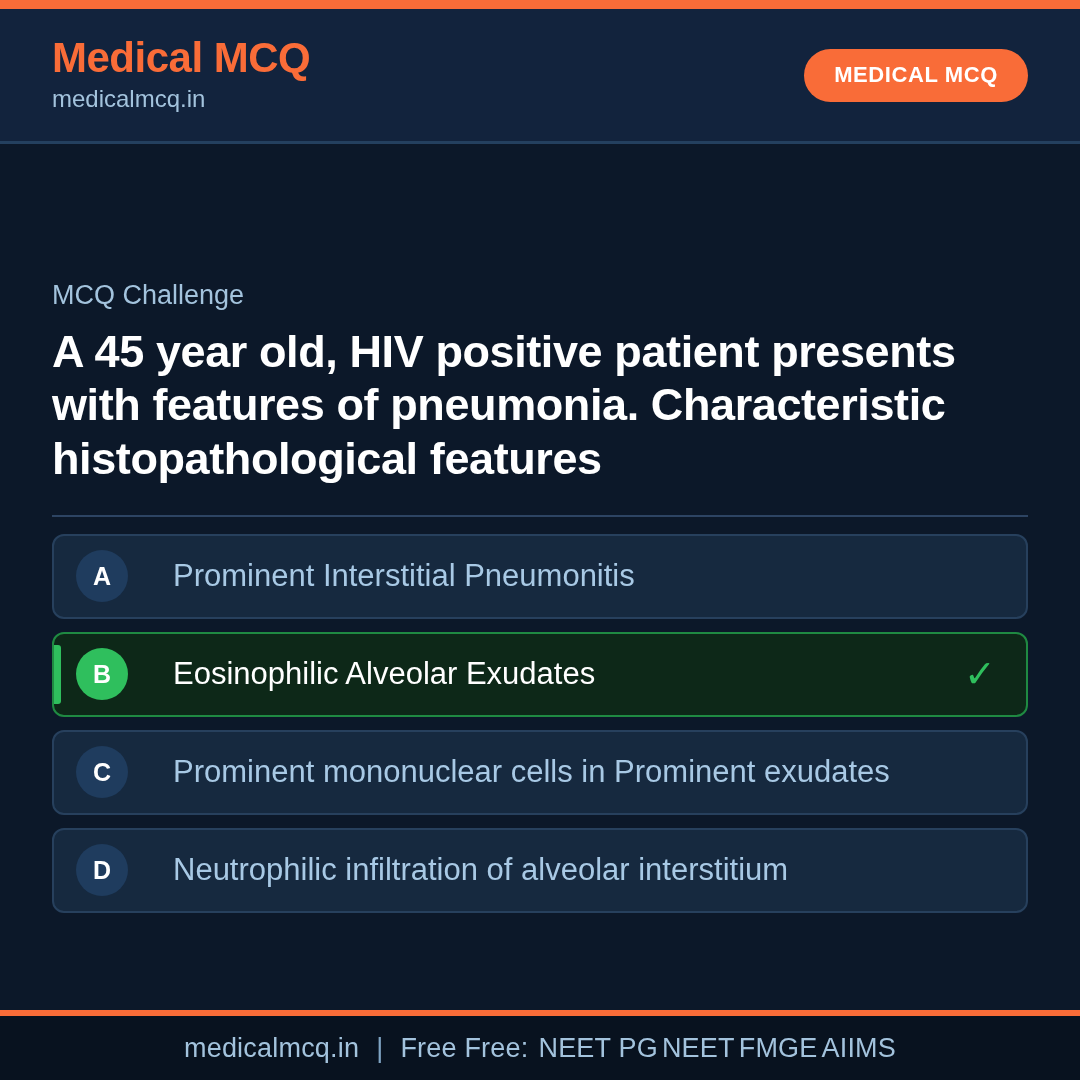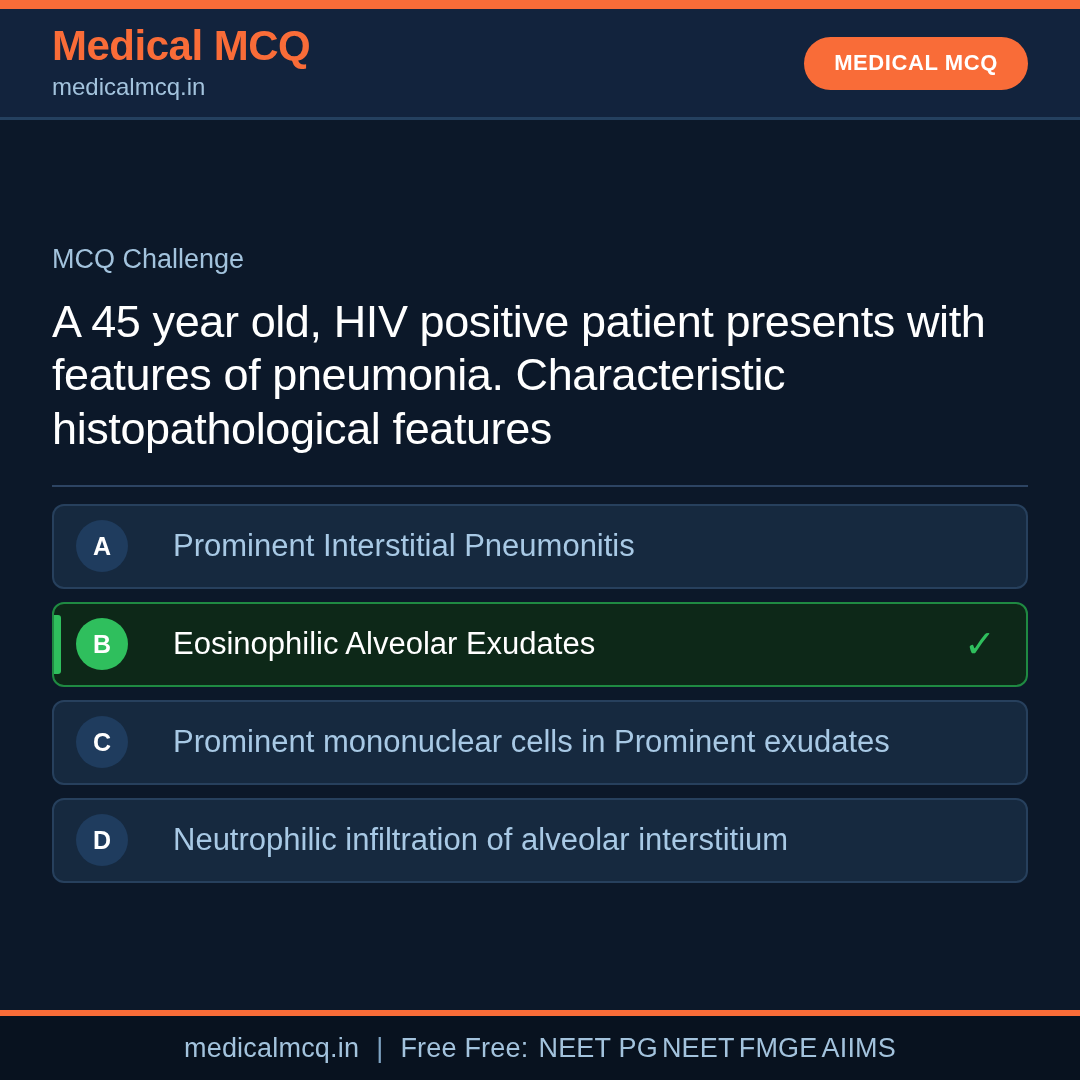--- a/index.html
+++ b/index.html
@@ -28,21 +28,21 @@
   
   .top-accent {
     height: 9px;
     width: 100%;
     background: #f96c38;
     flex: 0 0 auto;
   }
 
   
   .header {
-    height: 111px;
+    height: 135px;
     flex: 0 0 auto;
     background: #12233d;
     border-bottom: 3px solid #24405f;
     display: flex;
     align-items: center;
     justify-content: space-between;
     padding: 0 52px;
     position: relative;
   }
 
@@ -76,38 +76,38 @@
     font-weight: bold;
     letter-spacing: 0.6px;
     padding: 13px 30px 14px 30px;
     border-radius: 28px;
     white-space: nowrap;
   }
 
   
   .main {
     flex: 1 1 auto;
-    padding: 0 52px;
+    padding: 12px 52px;
     display: flex;
     flex-direction: column;
     position: relative;
   }
 
   .eyebrow {
     font-size: 27px;
     color: #a3c3dd;
     margin-top: 123px;
     line-height: 1.2;
     font-weight: normal;
   }
 
   .question {
-    margin-top: 20px;
+    margin-top: 14px;
     font-size: 45px;
-    font-weight: normal;
+    font-weight: bold;
     color: #ffffff;
     line-height: 1.18;
     letter-spacing: -0.4px;
     max-width: 975px;
   }
 
   .divider {
     margin-top: 30px;
     height: 2px;
     background: #2d4463;

